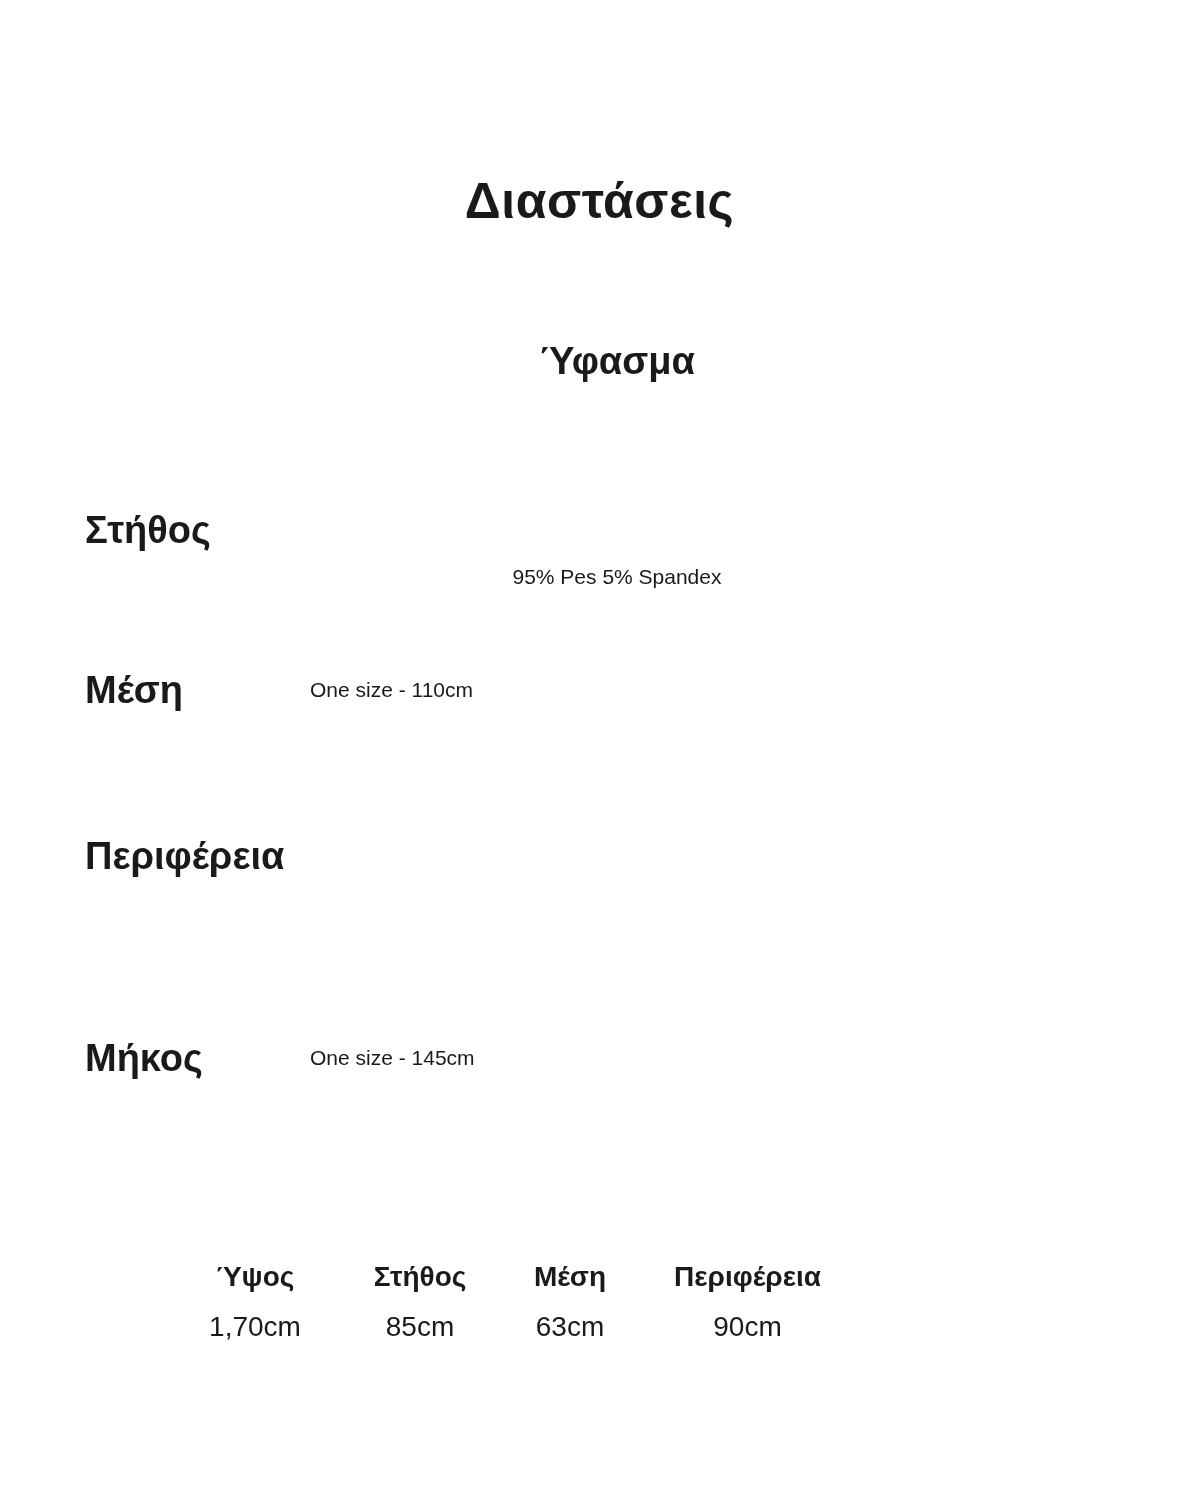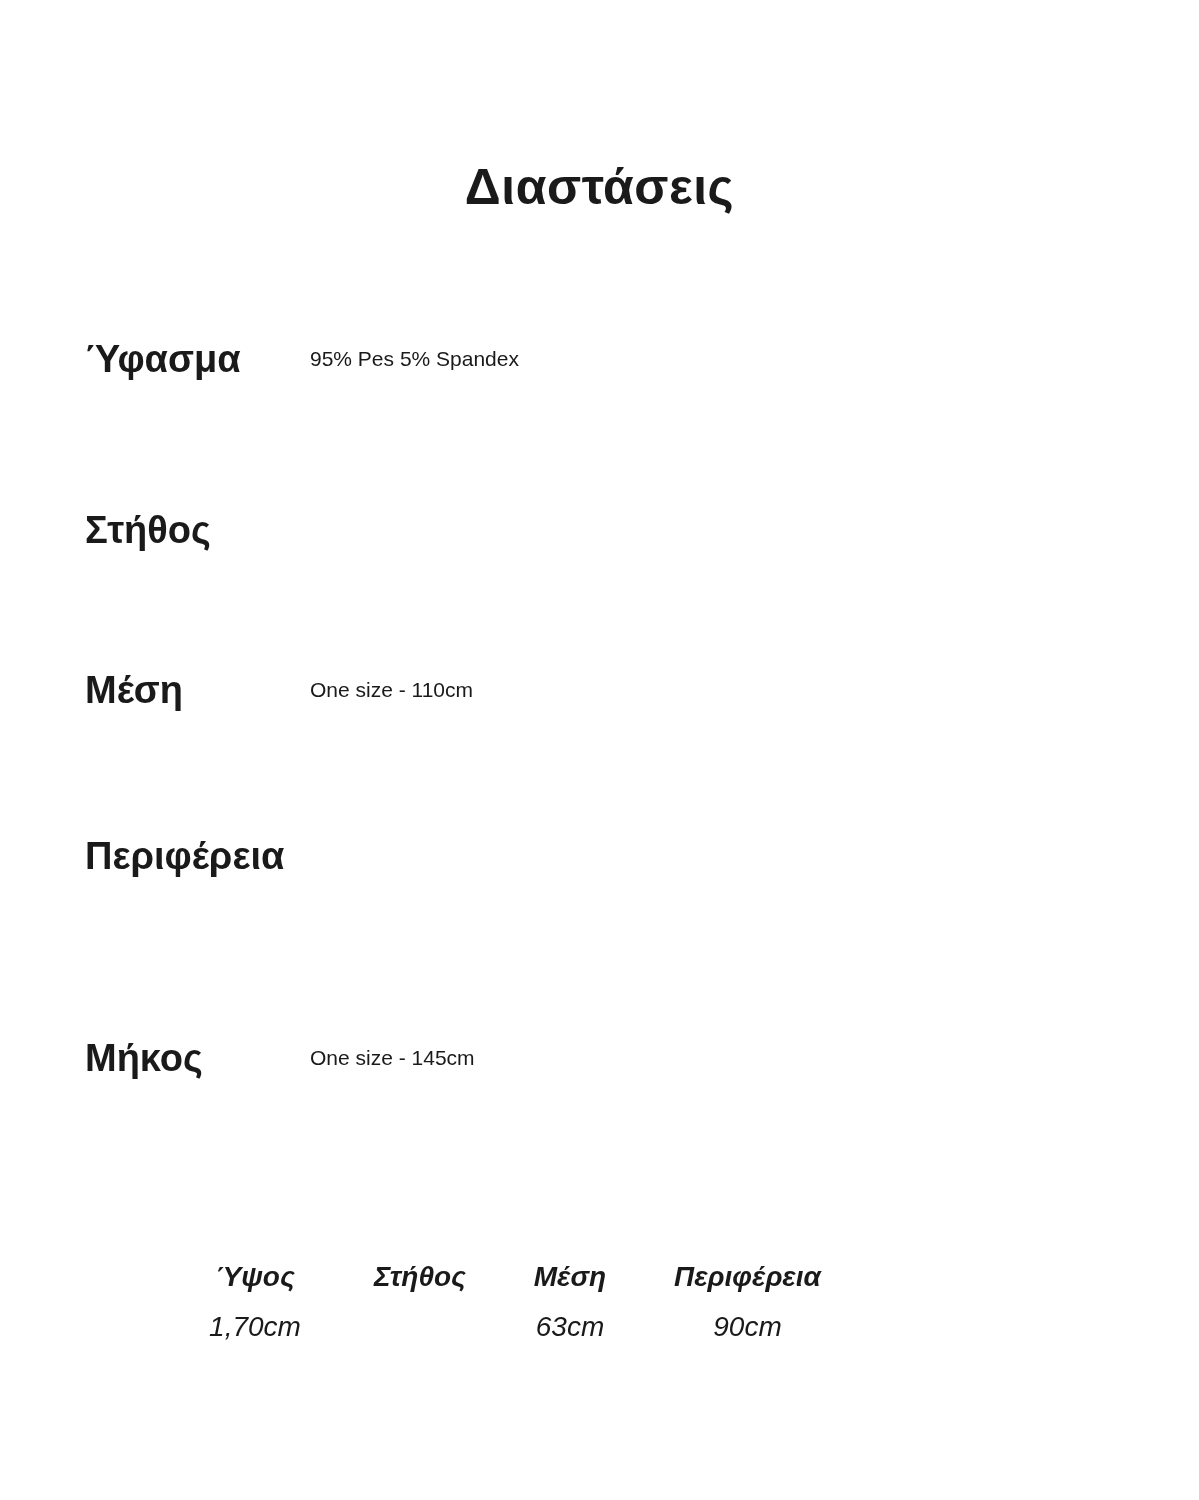--- a/index.html
+++ b/index.html
@@ -11,58 +11,57 @@
     position: relative;
     width: 1199px;
     height: 1500px;
     background: #ffffff;
     color: #1a1a1a;
     font-family: "Liberation Sans", "DejaVu Sans", sans-serif;
     overflow: hidden;
   }
   .title {
     position: absolute;
-    top: 158px;
+    top: 172px;
     left: 0;
     width: 100%;
     margin: 0;
     text-align: center;
     font-size: 50px;
     font-weight: 700;
     letter-spacing: 0.5px;
   }
   .spec-row {
     position: absolute;
     left: 85px;
     right: 50px;
     height: 62px;
     display: flex;
     align-items: center;
   }
-  .spec-row.r0 { top: 328px; }
+  .spec-row.r0 { top: 340px; flex-direction: column; }
   .spec-row.r1 { top: 499px; }
   .spec-row.r2 { top: 659px; }
   .spec-row.r3 { top: 825px; }
   .spec-row.r4 { top: 1027px; }
   .spec-label {
     flex: 0 0 225px;
     font-size: 38px;
     font-weight: 700;
     white-space: nowrap;
   }
   .spec-value {
     font-size: 21px;
     white-space: nowrap;
   }
   .stats {
     position: absolute;
     top: 1252px;
     left: 170px;
     display: flex;
-    font-style: italic;
   }
   .stat-col {
     display: flex;
     flex-direction: column;
     text-align: center;
   }
   .stat-col.c0 { width: 170px; }
   .stat-col.c1 { width: 165px; }
   .stat-col.c2 { width: 160px; }
   .stat-col.c3 { width: 140px; }
@@ -115,20 +114,21 @@
     <div class="spec-value">One size - 145cm</div>
   </div>
 
   <div class="stats">
     <div class="stat-col c0">
       <div class="stat-header">Ύψος</div>
       <div class="stat-value">1,70cm</div>
     </div>
     <div class="stat-col c2">
       <div class="stat-header">Στήθος</div>
+      <div class="stat-value">85cm</div>
     </div>
     <div class="stat-col c3">
       <div class="stat-header">Μέση</div>
       <div class="stat-value">63cm</div>
     </div>
     <div class="stat-col c4">
       <div class="stat-header">Περιφέρεια</div>
       <div class="stat-value">90cm</div>
     </div>
   </div>

